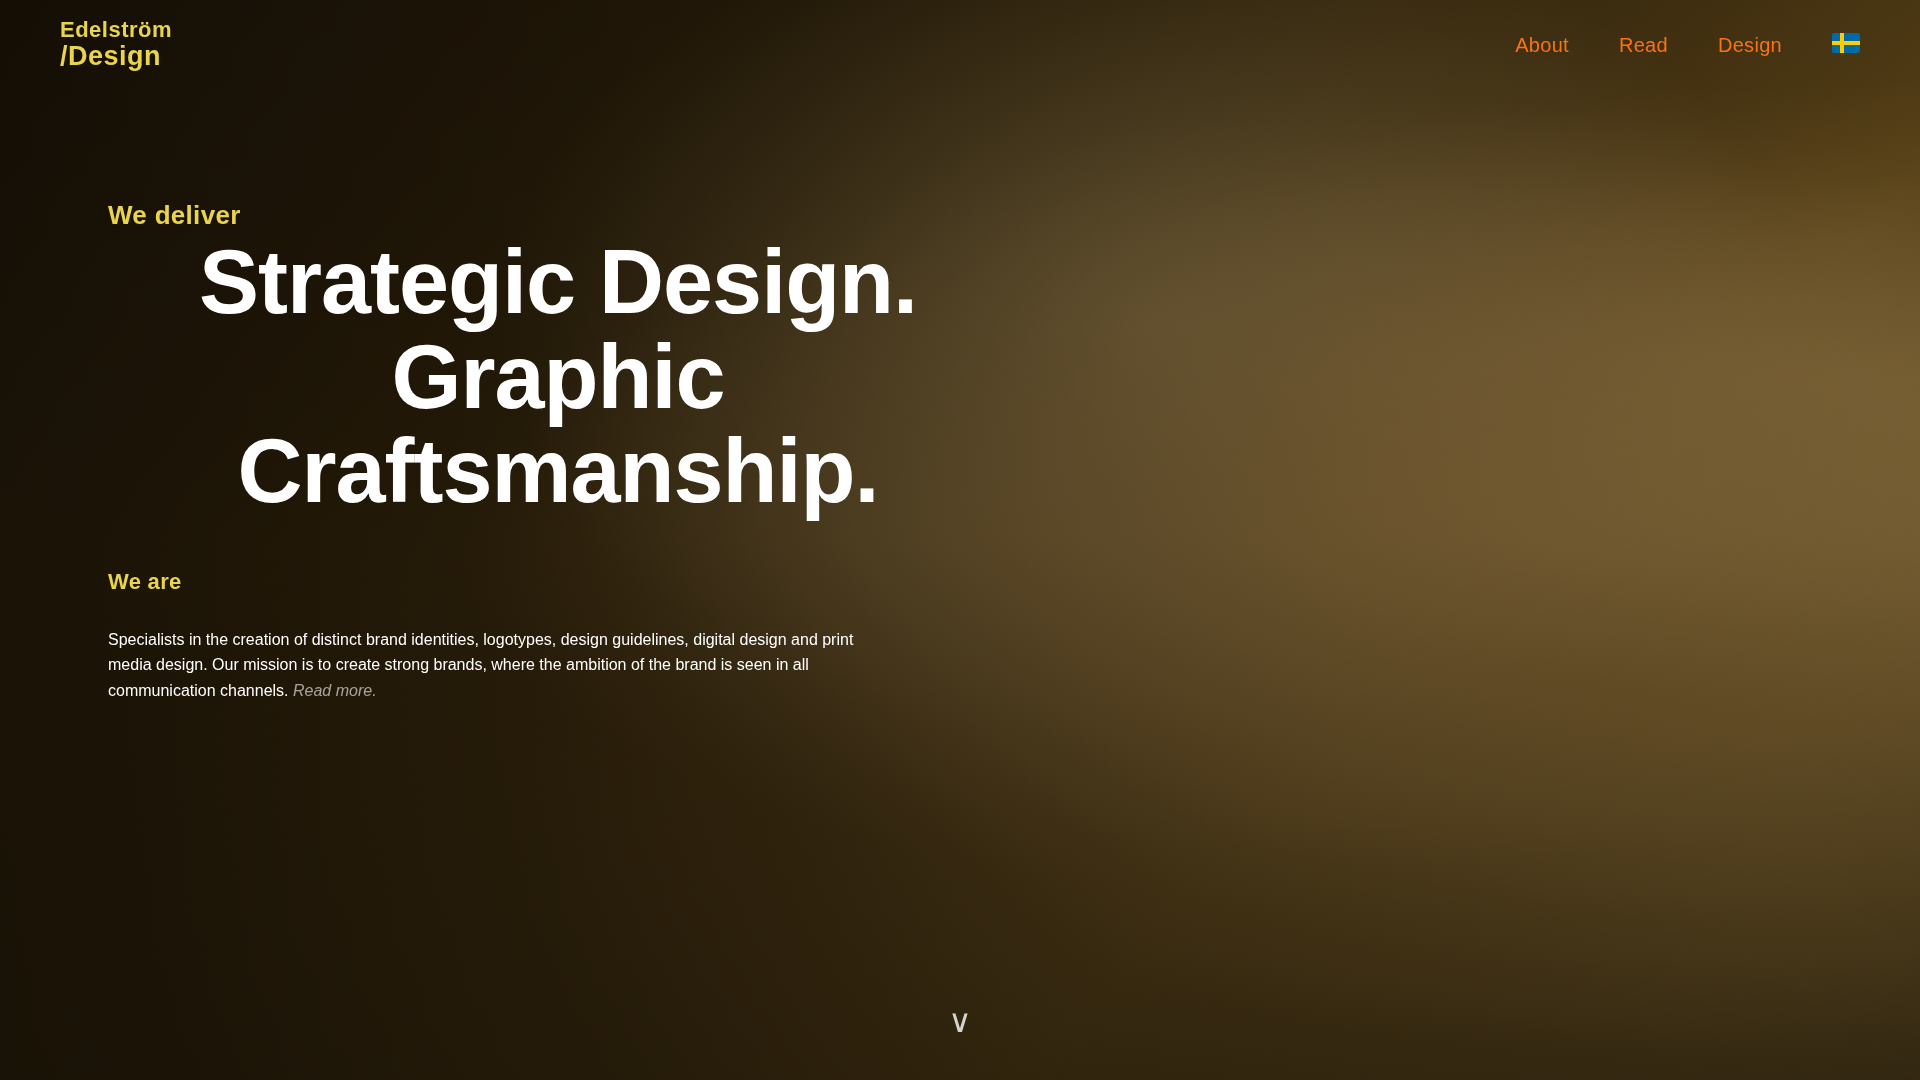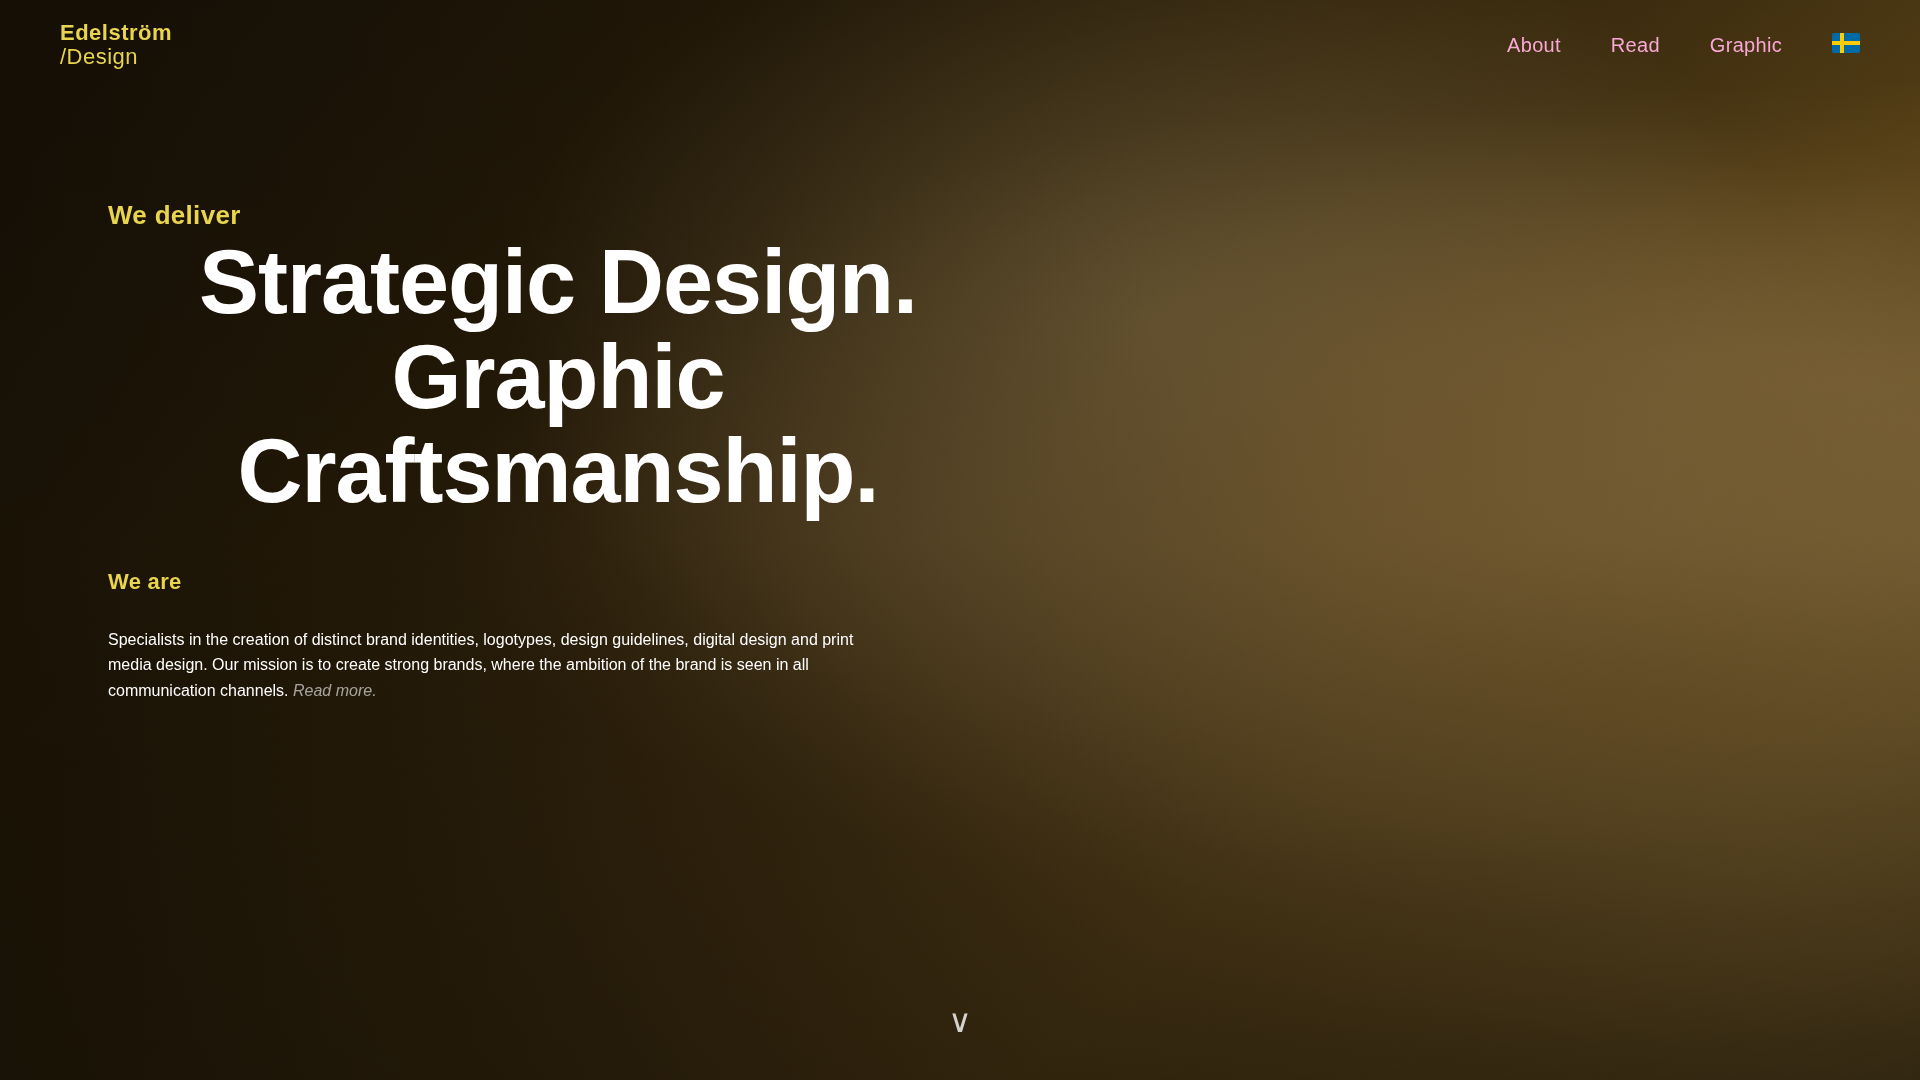--- a/index.html
+++ b/index.html
@@ -81,35 +81,35 @@
     }
 
     .logo-line1 {
       font-size: 22px;
       font-weight: 700;
       color: #e8d44d;
       letter-spacing: 0.5px;
     }
 
     .logo-line2 {
-      font-size: 22px;
-      font-weight: 400;
+      font-size: 27px;
+      font-weight: 700;
       color: #e8d44d;
       letter-spacing: 0.5px;
     }
 
     .nav-links {
       display: flex;
       align-items: center;
       gap: 50px;
       list-style: none;
     }
 
     .nav-links a {
-      color: #f9a8d4;
+      color: #f97316;
       text-decoration: none;
       font-size: 20px;
       font-weight: 500;
       letter-spacing: 0.3px;
       margin-top: 29px;
     }
 
     .flag-icon {
       width: 28px;
       height: 20px;
@@ -210,21 +210,21 @@
       <span class="logo-line2">/Design</span>
     </div>
     <ul class="nav-links">
       <li>
         <a href="#about">About</a>
       </li>
       <li>
         <a href="#work">Read</a>
       </li>
       <li>
-        <a href="#contact">Graphic</a>
+        <a href="#contact">Design</a>
       </li>
       <li>
         <span class="flag-icon">
           <svg viewBox="0 0 28 20" xmlns="http://www.w3.org/2000/svg">
             <rect width="28" height="20" fill="#006AA7"></rect>
             <rect x="8" y="0" width="4" height="20" fill="#FECC02"></rect>
             <rect x="0" y="8" width="28" height="4" fill="#FECC02"></rect>
           </svg>
         </span>
       </li>

